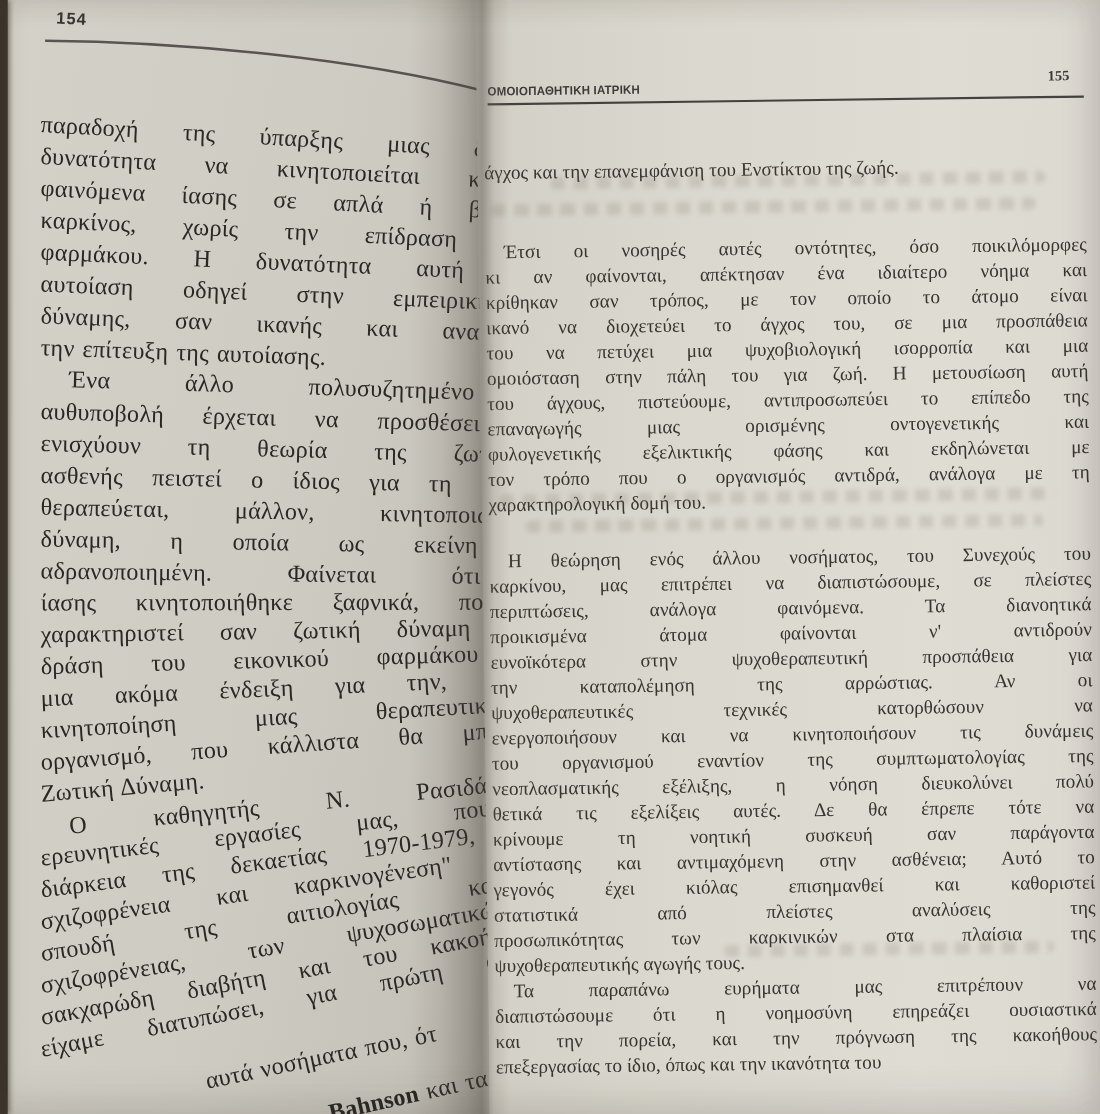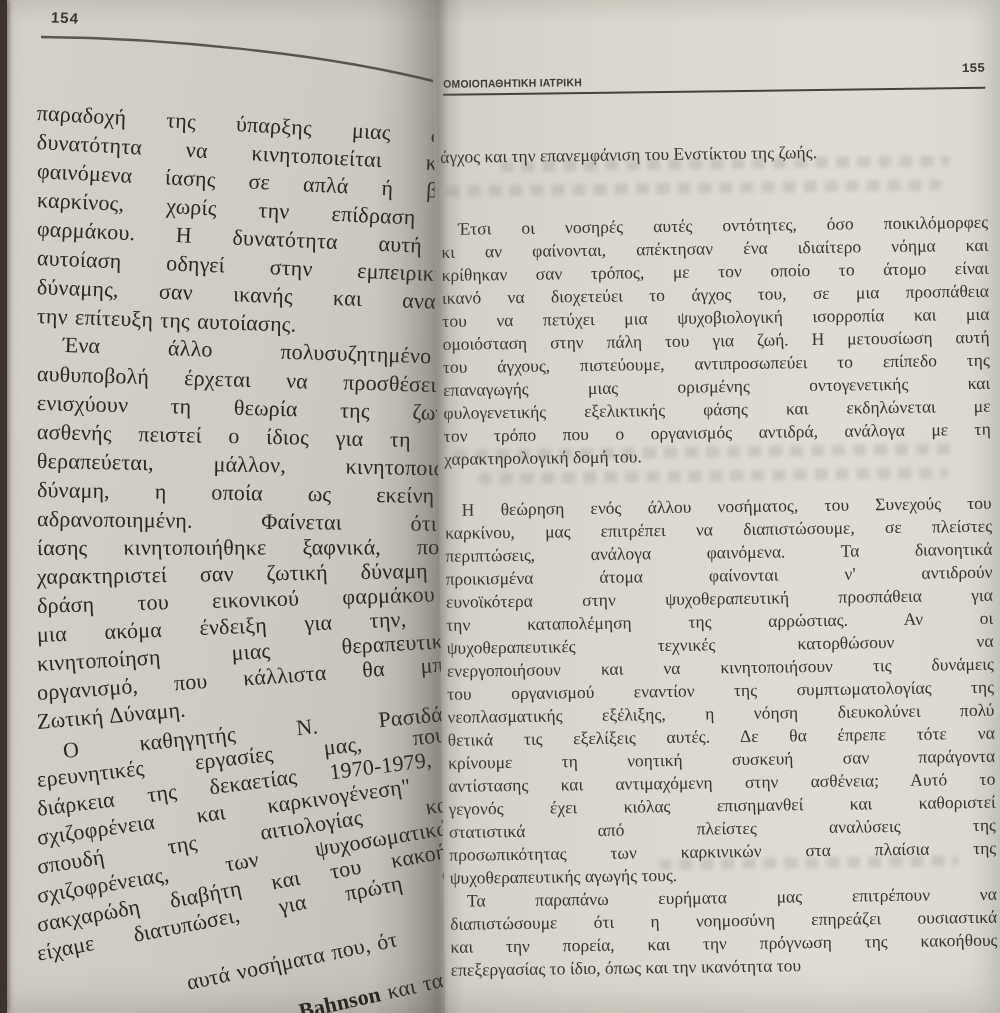--- a/index.html
+++ b/index.html
@@ -33,21 +33,21 @@
     position:absolute;left:432px;top:-6px;width:575px;height:1030px;
     background:linear-gradient(92deg,#d2cfc6 0%,#dad7ce 30%,#dfdcd4 70%,#dbd8d0 100%);
     transform:rotate(-0.75deg);transform-origin:0 0;
   }
   .rp-header{position:absolute;left:10px;top:80px;width:542px;}
   .rp-title{
     display:inline-block;font-family:"Liberation Sans",sans-serif;font-weight:bold;
     font-size:11px;letter-spacing:.2px;color:#3c3936;transform:scaleX(.95);transform-origin:0 50%;
   }
   .rp-pagenum{
-    position:absolute;right:0;top:-6px;font-family:Liberation Mono, monospace;
+    position:absolute;right:13px;top:-6px;font-family:Liberation Serif, serif;
     font-weight:bold;font-size:13px;color:#3c3936;
   }
   .rp-rule{margin-top:2px;height:2px;background:#45423e;}
   .rp-body{position:absolute;left:6px;top:152px;width:547px;}
   .rp-line{
     font-size:17.5px;line-height:23px;color:#38352f;
     text-align:justify;text-align-last:justify;
   }
   .rp-line.last{text-align-last:left;}
   .rp-line.indent{text-indent:17px;}

